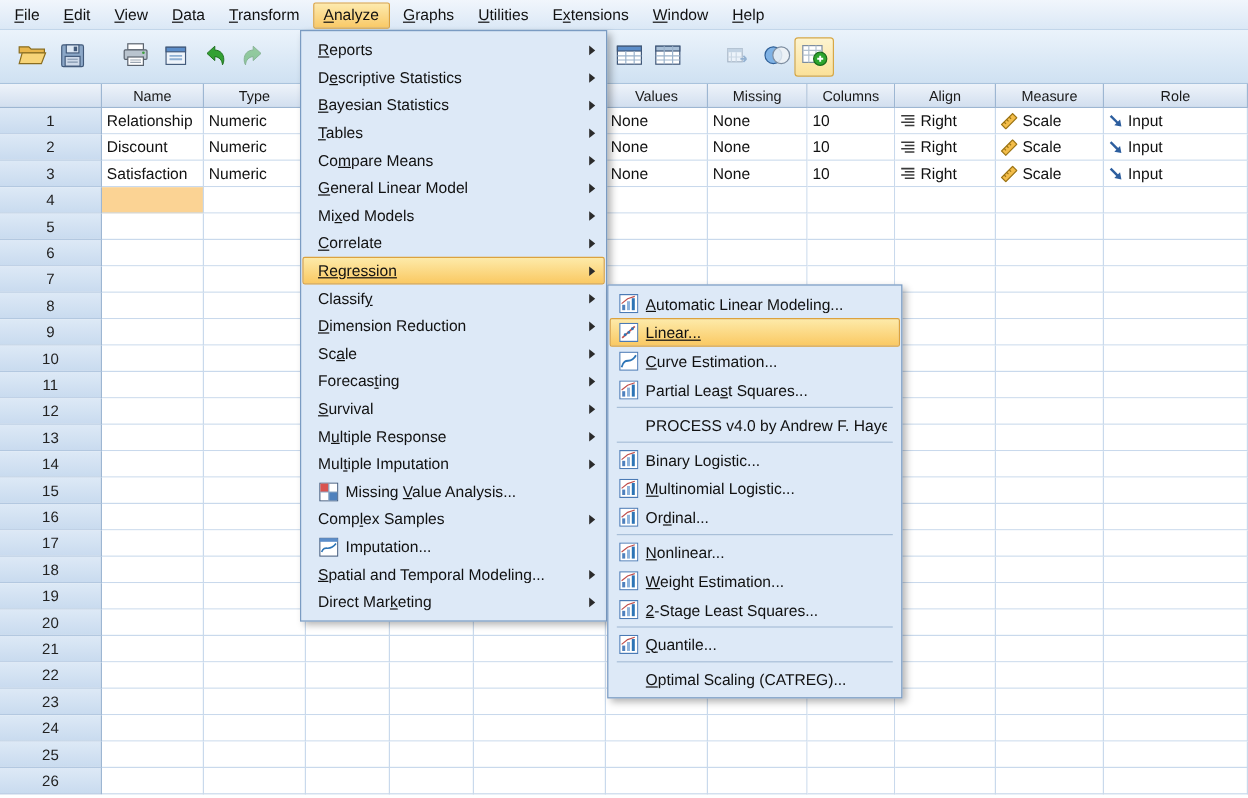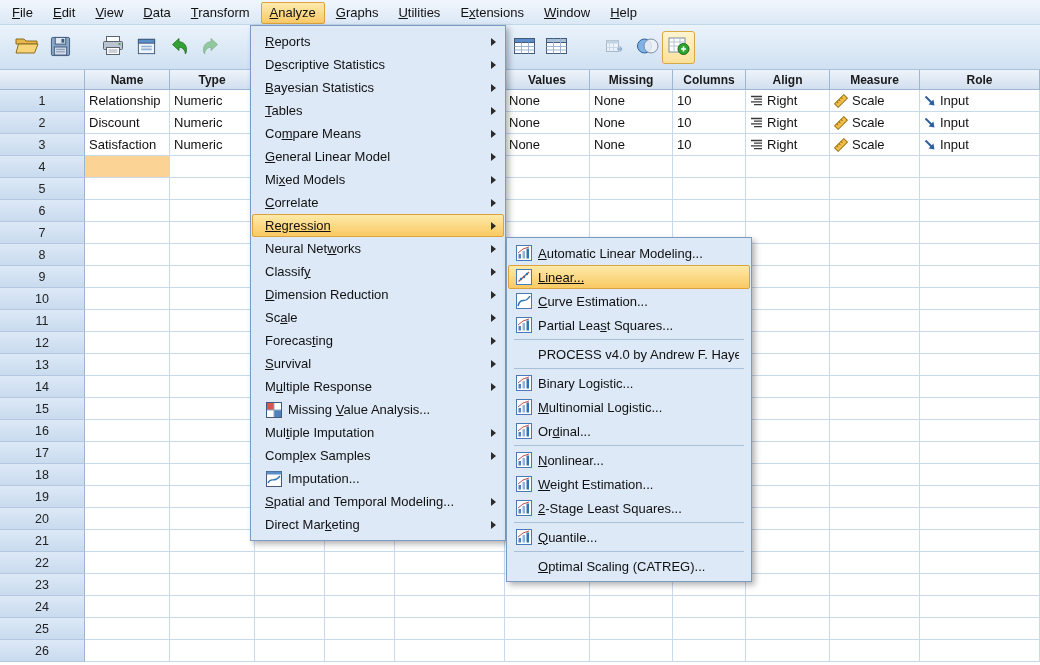--- a/index.html
+++ b/index.html
@@ -19,21 +19,21 @@
   .tb-btn{position:absolute;top:6px;width:33px;height:33px;display:flex;align-items:center;justify-content:center;
     border:1px solid transparent;border-radius:3px}
   .tb-btn.pressed{background:linear-gradient(#fdf4d0,#fbe199);border-color:#d8a844}
   .tb-btn.disabled{opacity:.45}
 
   
   .vtable{position:absolute;top:70px;left:0;width:1040px;background:#fff;z-index:0}
   .vrow{display:grid;grid-template-columns:85px 85px 85px 70px 70px 110px 85px 83px 73px 84px 90px 120px;height:22px}
   .vrow.vheader{height:20px}
   .hcell{background:linear-gradient(#eef3fa,#d2dfef);border-right:1px solid #9db6d2;border-bottom:1px solid #9db6d2;
-    font-weight:bold;font-size:12px;display:flex;align-items:center;justify-content:center;color:#1a1a1a;overflow:hidden}
+    font-weight:normal;font-size:12px;display:flex;align-items:center;justify-content:center;color:#1a1a1a;overflow:hidden}
   .rncell{background:linear-gradient(#dde9f6,#c9dbef);border-right:1px solid #9db6d2;border-bottom:1px solid #b3c8e0;
     display:flex;align-items:center;justify-content:center;font-size:12.5px;color:#222}
   .cell{border-right:1px solid var(--table-grid,#c9d9ec);border-bottom:1px solid var(--table-grid,#c9d9ec);
     display:flex;align-items:center;padding:0 4px;white-space:nowrap;overflow:hidden;gap:4px;background:#fff}
   .cell.selected{background:var(--selected-cell,#fbd394)}
   .cell .icon{display:inline-flex;flex:none}
 
   
   .menu{position:absolute;background:var(--menu-background,#dde9f7);border:1px solid #7a9bc2;
     box-shadow:3px 3px 6px rgba(0,0,0,.3);z-index:10}
@@ -635,24 +635,20 @@
       </div>
       <div class="menu-item">
         <span class="lbl"><span class="uchar">C</span>orrelate</span>
         <span class="arrow"></span>
       </div>
       <div class="menu-item hl">
         <span class="lbl"><span class="ufull">Regression</span></span>
         <span class="arrow"></span>
       </div>
       <div class="menu-item">
-        <span class="lbl">Neural Net<span class="uchar">w</span>orks</span>
-        <span class="arrow"></span>
-      </div>
-      <div class="menu-item">
         <span class="lbl">Classif<span class="uchar">y</span></span>
         <span class="arrow"></span>
       </div>
       <div class="menu-item">
         <span class="lbl"><span class="uchar">D</span>imension Reduction</span>
         <span class="arrow"></span>
       </div>
       <div class="menu-item">
         <span class="lbl">Sc<span class="uchar">a</span>le</span>
         <span class="arrow"></span>
@@ -660,38 +656,38 @@
       <div class="menu-item">
         <span class="lbl">Forecas<span class="uchar">t</span>ing</span>
         <span class="arrow"></span>
       </div>
       <div class="menu-item">
         <span class="lbl"><span class="uchar">S</span>urvival</span>
         <span class="arrow"></span>
       </div>
       <div class="menu-item">
         <span class="lbl">M<span class="uchar">u</span>ltiple Response</span>
+        <span class="arrow"></span>
+      </div>
+      <div class="menu-item">
+        <span class="lbl">Mul<span class="uchar">t</span>iple Imputation</span>
         <span class="arrow"></span>
       </div>
       <div class="menu-item">
         <span class="icon">
           <svg width="16" height="16" viewBox="0 0 16 16">
             <rect x=".5" y=".5" width="15" height="15" fill="#fff" stroke="#41597a"></rect>
             <rect x="1" y="1" width="7" height="7" fill="#d9534f"></rect>
             <rect x="8" y="8" width="7" height="7" fill="#4f81bd"></rect>
             <path d="M8 1v14M1 8h14" stroke="#8ea8c3"></path>
           </svg>
         </span>
         <span class="lbl">Missing <span class="uchar">V</span>alue Analysis...</span>
       </div>
       <div class="menu-item">
-        <span class="lbl">Mul<span class="uchar">t</span>iple Imputation</span>
-        <span class="arrow"></span>
-      </div>
-      <div class="menu-item">
         <span class="lbl">Comp<span class="uchar">l</span>ex Samples</span>
         <span class="arrow"></span>
       </div>
       <div class="menu-item">
         <span class="icon">
           <svg width="16" height="16" viewBox="0 0 16 16">
             <rect x=".5" y=".5" width="15" height="15" fill="#fff" stroke="#41597a"></rect>
             <rect x=".5" y=".5" width="15" height="3" fill="#5b8dc9"></rect>
             <path d="M2 12 C5 5 8 13 14 5" stroke="#2e75b6" fill="none" stroke-width="1.4"></path>
           </svg>

